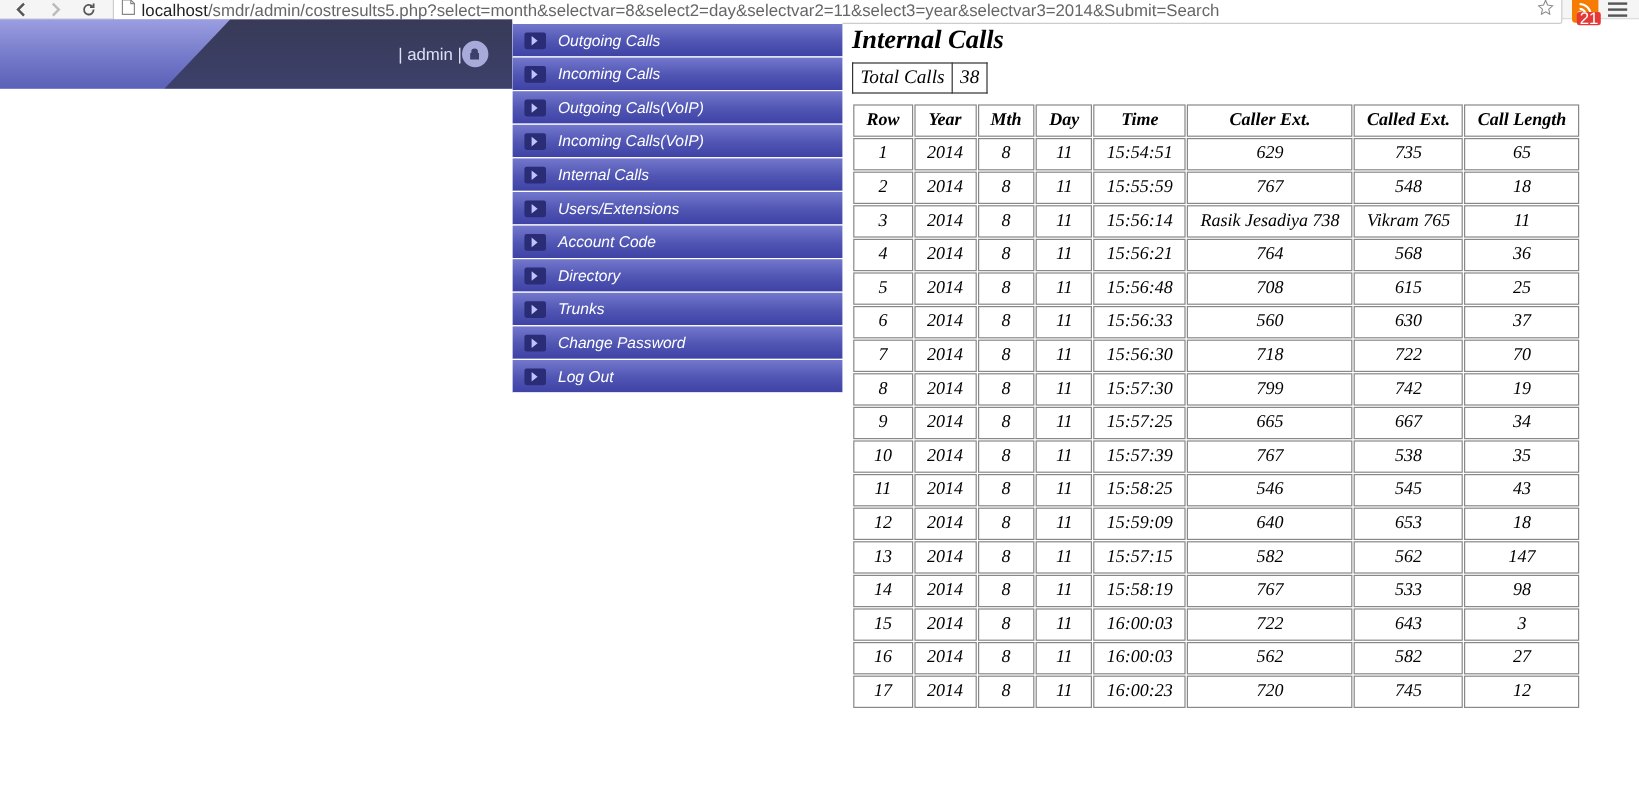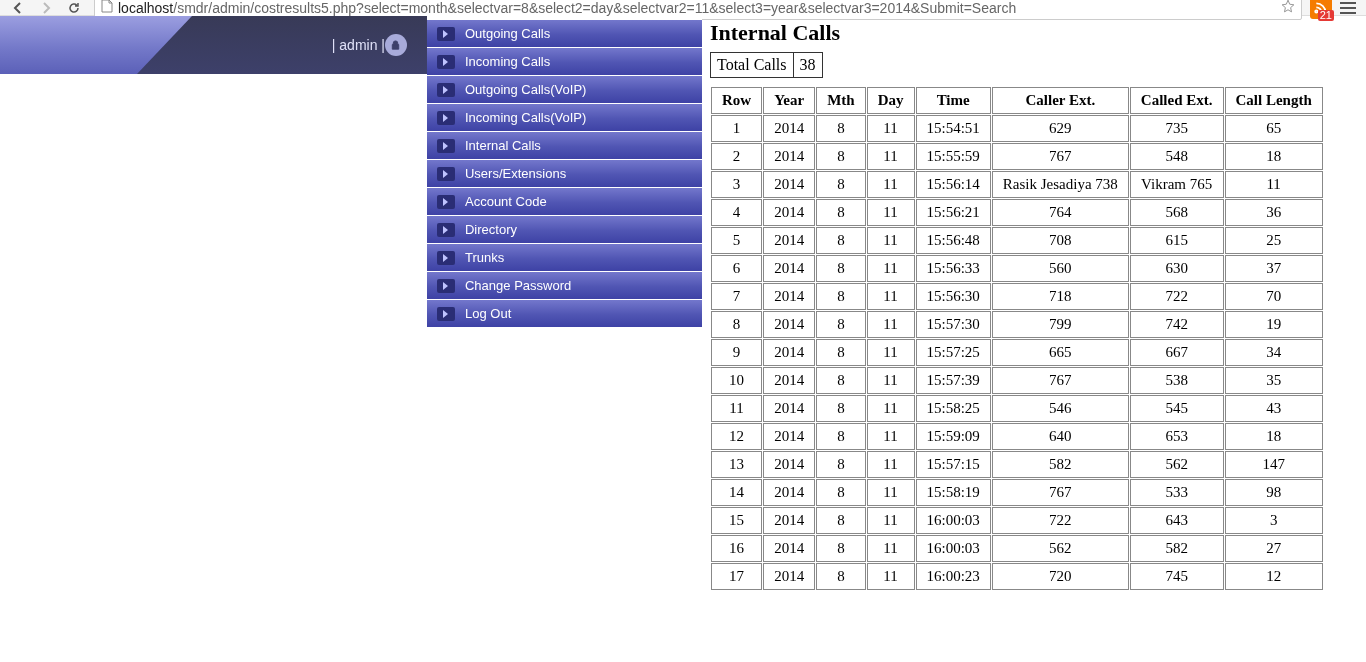--- a/index.html
+++ b/index.html
@@ -9,38 +9,38 @@
   .browser-bar { height: 16px; background: #f5f5f5; border-bottom: 1px solid #ddd; display: flex; align-items: center; padding: 0 6px; gap: 4px; }
   .nav-btn { width: 24px; height: 24px; display: flex; align-items: center; justify-content: center; color: #555; cursor: pointer; border-radius: 3px; }
   .nav-btn.disabled { color: #bbb; cursor: default; }
   .url-bar { flex: 1; height: 24px; border: 1px solid #ccc; border-radius: 2px; background: #fff; display: flex; align-items: center; padding: 0 6px; margin: 0 4px; font-size: 14px; color: #333; }
   .url-icon { color: #888; margin-right: 5px; font-size:14px; }
   .url-text .host { color: #222; }
   .url-text .rest { color: #666; }
   .star-icon { color: #888; margin-left:auto; }
   .rss-icon { width: 22px; height: 22px; background: #f57c00; border-radius: 3px; position: relative; display: flex; align-items: center; justify-content: center; }
   .rss-icon svg { width: 14px; height: 14px; }
-  .rss-badge { position: absolute; bottom: -2px; right: -2px; background: #e53935; color: #fff; font-size: 11px; padding: 0 2px; border-radius: 2px; line-height: 11px; }
+  .rss-badge { position: absolute; bottom: -2px; right: -2px; background: #e53935; color: #fff; font-size: 14px; padding: 0 2px; border-radius: 2px; line-height: 11px; }
   .menu-btn { width: 24px; height: 24px; display: flex; flex-direction: column; justify-content: center; align-items: center; gap: 3px; cursor: pointer; }
   .menu-btn span { width: 16px; height: 2px; background: #555; }
 
   
   .page { height: 632px; display: flex; flex-direction: row; }
   
   
   .header { height: 58px; background: linear-gradient(180deg, #9b9ee0 0%, #7479c9 55%, #5b60b8 100%); display: flex; align-items: center; padding: 0 20px 0 200px; color: #fff; position: relative; }
   .brand { font-size: 26px; letter-spacing: 1px; }
   .brand .smdr { font-style: italic; font-family: "Comic Sans MS", cursive; font-size: 22px; }
   .header-divider { position: absolute; right: 0; top: 0; width: 290px; height: 58px; background: linear-gradient(180deg, #383a57 0%, #3d406a 100%); clip-path: polygon(55px 0, 100% 0, 100% 100%, 0 100%); display: flex; align-items: center; justify-content: flex-end; padding-right: 20px; }
   .admin-link { color: #dfe0f7; font-size: 14px; }
   .lock-icon { width: 22px; height: 22px; background: #a8abda; border-radius: 50%; display: flex; align-items: center; justify-content: center; }
   .lock-icon svg { width: 11px; height: 11px; }
   
   
-  .layout { flex: 1; display: flex; overflow: hidden; }
+  .layout { flex: 1; display: flex; overflow: hidden; font-style: italic; }
   
   .sidebar { width: 275px; background: #fff; padding-top: 4px; }
   .side-item { background: linear-gradient(180deg, #7377cc 0%, #5055b3 55%, #3e42a5 100%); color: #fff; height: 28px; display: flex; align-items: center; padding-left: 10px; border-bottom: 1px solid #fff; cursor: pointer; font-size: 13px; }
   .side-item .play { width: 18px; height: 14px; background: #2a2d75; border-radius: 2px; margin-right: 10px; display: flex; align-items: center; justify-content: center; }
   .side-item .play::after { content:""; width:0;height:0;border-left:5px solid #bfc3ff;border-top:4px solid transparent;border-bottom:4px solid transparent; }
   
   .content { flex: 1; position: relative; overflow: hidden; }
   .content-scroll { position:absolute; inset:0; overflow-y:scroll; padding: 2px 8px 8px 8px; }
   
   h2.title { font-family: "Times New Roman", serif; font-size: 22px; font-weight: bold; margin: 2px 0 6px 0; }

